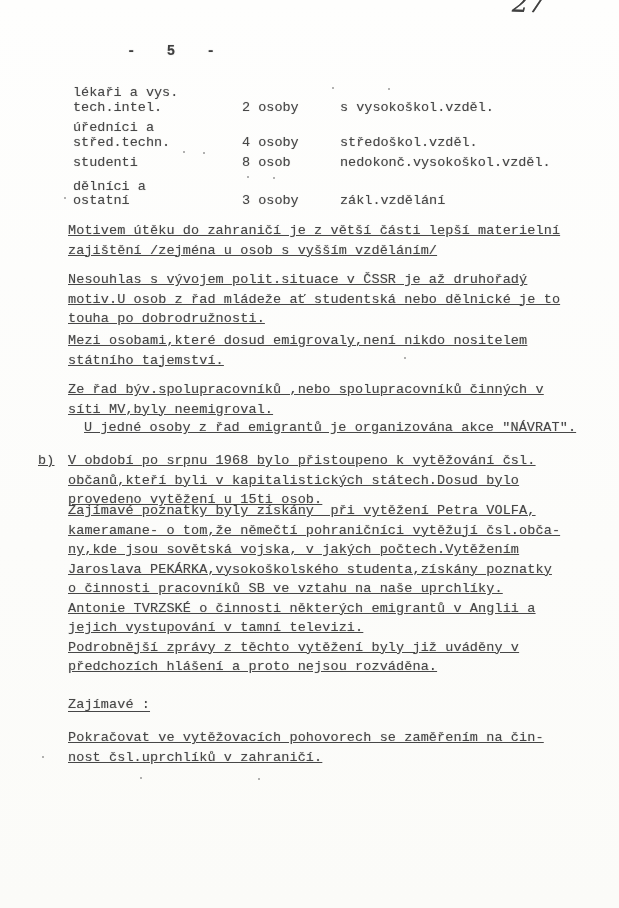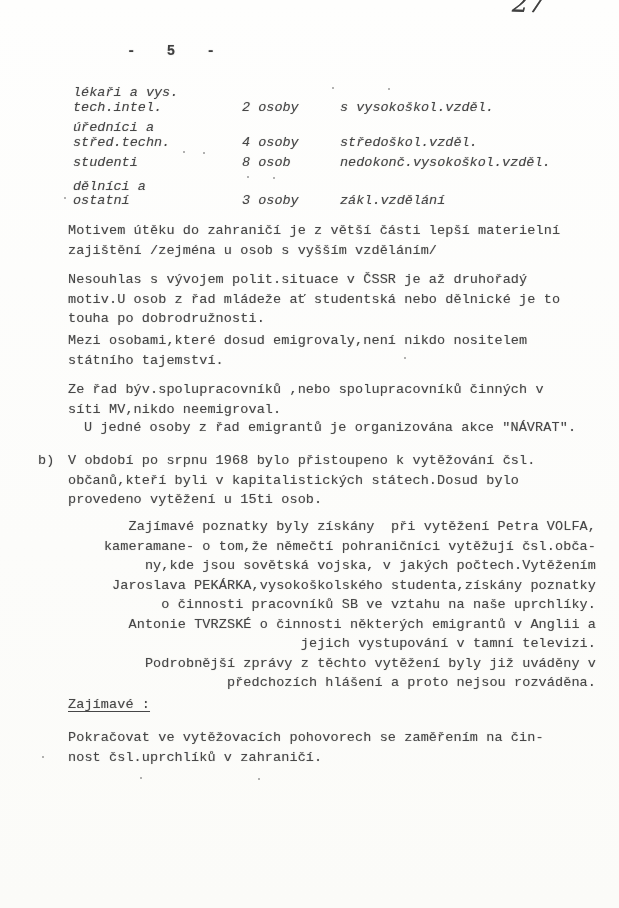--- a/index.html
+++ b/index.html
@@ -22,20 +22,21 @@
   }
   
   .typed {
     position: absolute;
     font-size: 13.5px;
     line-height: 19.5px;
     white-space: pre-wrap;
     color: #474747;
     text-shadow: 0 0 1px rgba(90, 90, 90, 0.45);
     letter-spacing: 0.1px;
+    text-decoration: underline;
   }
   .handwritten {
     position: absolute;
     left: 512px;
     top: -12px;
     font-family: "DejaVu Serif", serif;
     font-style: italic;
     font-size: 26px;
     color: #414141;
     transform: rotate(2deg);
@@ -51,21 +52,20 @@
     font-size: 14px;
     font-weight: bold;
     color: #3f3f3f;
     text-shadow: 0 0 1px rgba(80,80,80,.5);
   }
   .dtable {
     position: absolute;
     top: 86px;
     left: 73px;
     width: 516px;
-    font-style: italic;
   }
   .trow {
     display: grid;
     grid-template-columns: 169px 98px auto;
     align-items: end;
     margin-bottom: 6px;
   }
   .trow:nth-child(3) { margin-bottom: 9px; }
   .tcell {
     font-size: 13.5px;
@@ -132,28 +132,28 @@
   </div>
 
   <div class="typed" style="left:68px; top:221px; width:528px;">Motivem útěku do zahraničí je z větší části lepší materielní
 zajištění /zejména u osob s vyšším vzděláním/</div>
   <div class="typed" style="left:68px; top:331px; width:528px;">Mezi osobami,které dosud emigrovaly,není nikdo nositelem
 státního tajemství.</div>
   <div class="typed" style="left:68px; top:270px; width:528px;">Nesouhlas s vývojem polit.situace v ČSSR je až druhořadý
 motiv.U osob z řad mládeže ať studentská nebo dělnické je to
 touha po dobrodružnosti.</div>
   <div class="typed" style="left:68px; top:380px; width:528px;">Ze řad býv.spolupracovníků ,nebo spolupracovníků činných v
-síti MV,nikdo neemigroval.</div>
+síti MV,byly neemigroval.</div>
   <div class="typed" style="left:84px; top:418px; width:528px;">U jedné osoby z řad emigrantů je organizována akce "NÁVRAT".</div>
 
   <div class="typed blabel">b)</div>
   <div class="typed" style="left:68px; top:451px; width:528px;">V období po srpnu 1968 bylo přistoupeno k vytěžování čsl.
 občanů,kteří byli v kapitalistických státech.Dosud bylo
 provedeno vytěžení u 15ti osob.</div>
-  <div class="typed" style="left:68px; top:517px; width:528px;text-align:right;">Zajímavé poznatky byly získány  při vytěžení Petra VOLFA,
+  <div class="typed" style="left:68px; top:501px; width:528px;">Zajímavé poznatky byly získány  při vytěžení Petra VOLFA,
 kameramane- o tom,že němečtí pohraničníci vytěžují čsl.obča-
 ny,kde jsou sovětská vojska, v jakých počtech.Vytěžením
 Jaroslava PEKÁRKA,vysokoškolského studenta,získány poznatky
 o činnosti pracovníků SB ve vztahu na naše uprchlíky.
 Antonie TVRZSKÉ o činnosti některých emigrantů v Anglii a
 jejich vystupování v tamní televizi.
 Podrobnější zprávy z těchto vytěžení byly již uváděny v
 předchozích hlášení a proto nejsou rozváděna.</div>
 
   <div class="typed heading" style="left:68px; top:695px;">Zajímavé :</div>

